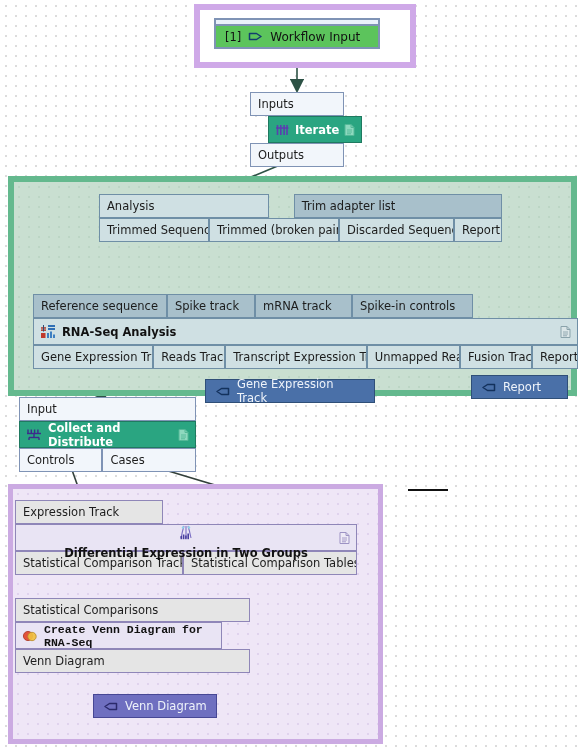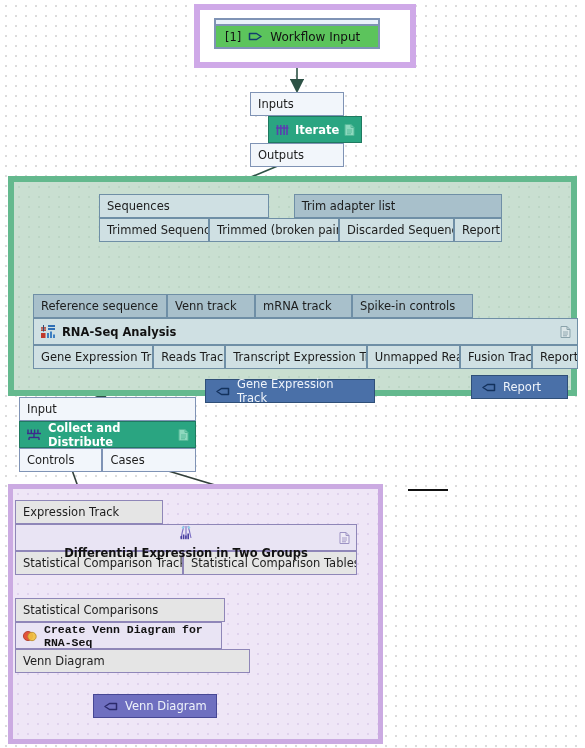--- a/index.html
+++ b/index.html
@@ -207,35 +207,35 @@
     </div>
     <div class="port-row">
       <div class="port" style="width:94px;">Outputs</div>
     </div>
   </div>
 
   <div class="abs group-teal" style="left:8px;top:176px;width:569px;height:220px;"></div>
 
   <div class="node" style="left:99px;top:194px;width:403px;">
     <div class="port-row">
-      <div class="port teal-bg" style="width:187px;">Sequences</div>
+      <div class="port teal-bg" style="width:187px;">Analysis</div>
       <div class="port teal-bg2" style="width:230px;margin-left:25px;">Trim adapter list</div>
     </div>
     <div class="port-row">
       <div class="port teal-bg" style="width:110px;">Trimmed Sequences</div>
       <div class="port teal-bg" style="width:130px;">Trimmed (broken pairs)</div>
       <div class="port teal-bg" style="width:115px;">Discarded Sequences</div>
       <div class="port teal-bg" style="width:48px;">Report</div>
     </div>
   </div>
 
   <div class="node" style="left:33px;top:294px;width:545px;">
     <div class="port-row">
       <div class="port teal-bg2" style="width:134px;">Reference sequence</div>
-      <div class="port teal-bg2" style="width:88px;">Venn track</div>
+      <div class="port teal-bg2" style="width:88px;">Spike track</div>
       <div class="port teal-bg2" style="width:97px;">mRNA track</div>
       <div class="port teal-bg2" style="width:121px;">Spike-in controls</div>
     </div>
     <div class="title-bar tealbg" style="width:545px;">
       <span style="display:inline-flex;">
         <svg width="16" height="15" viewBox="0 0 16 15" xmlns="http://www.w3.org/2000/svg">
           <g fill="#2f6fb5">
             <rect x="8" y="1" width="7" height="2"></rect>
             <rect x="8" y="4" width="7" height="2"></rect>
           </g>
@@ -374,21 +374,21 @@
       </span>
     </div>
     <div class="port-row">
       <div class="port lav" style="width:168px;">Statistical Comparison Tracks</div>
       <div class="port lav" style="width:174px;">Statistical Comparison Tables</div>
     </div>
   </div>
 
   <div class="node" style="left:15px;top:598px;width:235px;">
     <div class="port-row">
-      <div class="port lav" style="width:210px;">Statistical Comparisons</div>
+      <div class="port lav" style="width:235px;">Statistical Comparisons</div>
     </div>
     <div class="title-bar lavbg" style="width:207px;font-family:Liberation Mono, monospace;">
       <span style="display:inline-flex;">
         <svg width="16" height="14" viewBox="0 0 16 14" xmlns="http://www.w3.org/2000/svg">
           <circle cx="6" cy="7" r="4.6" fill="#e2523b" stroke="#a8351f" stroke-width="0.8"></circle>
           <circle cx="10" cy="7.5" r="4.2" fill="#f0c040" stroke="#b8892a" stroke-width="0.8" fill-opacity="0.92"></circle>
         </svg>
       </span>
       <span>Create Venn Diagram for RNA-Seq</span>
     </div>

